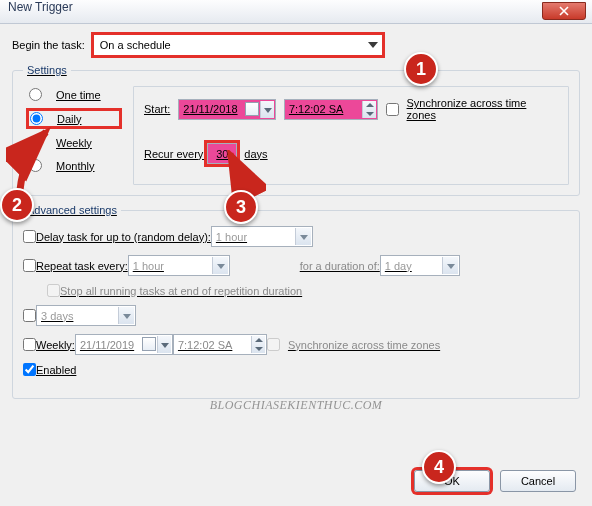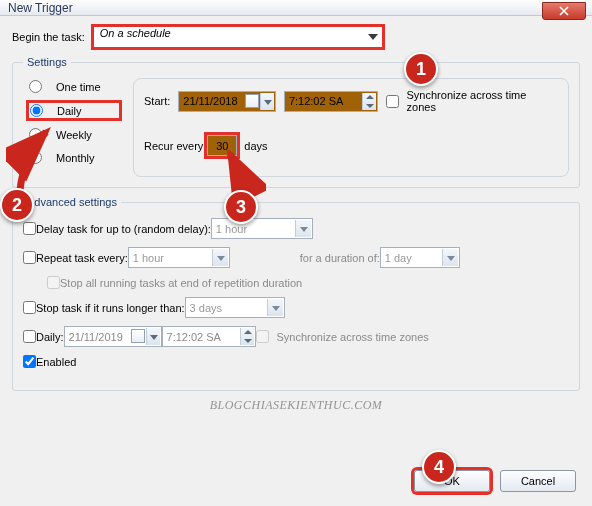--- a/index.html
+++ b/index.html
@@ -1,41 +1,41 @@
 <!DOCTYPE html>
 <html><head>
 <meta charset="utf-8">
 <style>
 * { box-sizing: border-box; margin: 0; padding: 0; font-family: "Segoe UI", Tahoma, sans-serif; font-size: 11px; }
 body { width: 592px; height: 506px; background: #f0f0f0; position: relative; overflow: hidden; }
 
-.titlebar { height: 16px; background: linear-gradient(#fdfdfe, #e6eaf0); border-bottom: 1px solid #c0c8d4; display: flex; align-items: flex-end; padding: 0 8px; position: relative; }
+.titlebar { height: 24px; background: linear-gradient(#fdfdfe, #e6eaf0); border-bottom: 1px solid #c0c8d4; display: flex; align-items: flex-start; padding: 0 8px; position: relative; }
 .titlebar .title { color: #2a3a58; font-size: 12px; }
 .titlebar .close { position: absolute; right: 6px; top: 2px; width: 44px; height: 18px; background: linear-gradient(#e47a6e, #c83a2a); border: 1px solid #8a2a1e; border-radius: 0 0 3px 3px; display: flex; align-items: center; justify-content: center; }
 .titlebar .close svg { width: 10px; height: 10px; }
 
 .body { padding: 10px 12px 12px 12px; }
 
 .row { display: flex; align-items: center; gap: 8px; }
 .label { color: #000; }
 
-.select-wrap { position: relative; width: 290px; height: 22px; border: 1px solid #7a8a9a; background: #fff; display: flex; align-items: flex-start; padding: 0 6px; font-style: italic; }
+.select-wrap { position: relative; width: 290px; height: 22px; border: 1px solid #7a8a9a; background: #fff; display: flex; align-items: center; padding: 0 6px; }
 .select-wrap .arrow { position: absolute; right: 4px; top: 50%; transform: translateY(-50%); width: 0; height: 0; border-left: 5px solid transparent; border-right: 5px solid transparent; border-top: 6px solid #3a3a3a; }
 
-fieldset { border: 1px solid #cfd6de; border-radius: 3px; margin-top: 8px; padding: 10px 10px 10px 10px; }
+fieldset { border: 1px solid #cfd6de; border-radius: 3px; margin-top: 8px; padding: 10px 10px 10px 10px; text-decoration: underline; }
 legend { padding: 0 4px; color: #1a3a6a; font-size: 11px; }
 
 .settings-body { display: flex; gap: 14px; }
 .sched-col { display: flex; flex-direction: column; gap: 10px; padding-top: 2px; padding-left: 6px; width: 96px; }
 .radio-row { display: flex; align-items: center; gap: 14px; }
 input[type=radio], input[type=checkbox] { width: 13px; height: 13px; }
 
-.panel { flex: 1; border: 1px solid #cfd6de; border-radius: 8px; padding: 10px 10px 20px 10px; display: flex; flex-direction: column; gap: 22px; }
-
-.date-input, .time-input, .num-input, .combo { height: 21px; border: 1px solid #a6b0bc; background: #a16207; display: flex; align-items: center; padding: 0 4px; position: relative; }
+.panel { flex: 1; border: 1px solid #cfd6de; border-radius: 1px; padding: 10px 10px 20px 10px; display: flex; flex-direction: column; gap: 22px; }
+
+.date-input, .time-input, .num-input, .combo { height: 21px; border: 1px solid #a6b0bc; background: #ec4899; display: flex; align-items: center; padding: 0 4px; position: relative; }
 .date-input { width: 98px; }
 .time-input { width: 94px; }
 .num-input { width: 30px; justify-content: center; }
 .date-input .cal { position: absolute; right: 16px; top: 2px; width: 14px; height: 14px; border: 1px solid #94a0b0; background: linear-gradient(#fff,#e8eef6); }
 .date-input .dd, .time-input .spin { position: absolute; right: 1px; top: 1px; bottom: 1px; width: 14px; background: linear-gradient(#f4f7fb,#dbe4ef); border-left: 1px solid #c4ccd8; }
 .time-input .spin::before, .time-input .spin::after { content: ""; position: absolute; left: 3px; width: 0; height: 0; border-left: 4px solid transparent; border-right: 4px solid transparent; }
 .time-input .spin::before { top: 2px; border-bottom: 4px solid #5a6a7a; }
 .time-input .spin::after { bottom: 2px; border-top: 4px solid #5a6a7a; }
 .date-input .dd::after { content: ""; position: absolute; left: 3px; top: 7px; width: 0; height: 0; border-left: 4px solid transparent; border-right: 4px solid transparent; border-top: 5px solid #5a6a7a; }
 
@@ -156,30 +156,29 @@
           </div>
       </div>
 
       <div class="adv-row indent">
         <input type="checkbox" disabled="" style="">
         <span class="muted">Stop all running tasks at end of repetition duration</span>
       </div>
 
       <div class="adv-row">
         <input type="checkbox" style="">
-        <span>Stop task if it runs longer than:</span>
         <div class="combo disabled" style="width:100px;">
             <span>3 days</span>
             <span class="dd"></span>
           </div>
       </div>
 
       <div class="adv-row">
         <input type="checkbox" style="">
-        <span>Daily:</span>
+        <span>Weekly:</span>
         <div class="date-input disabled">
             <span class="muted">21/11/2019</span>
             <span class="cal"></span>
             <span class="dd"></span>
           </div>
         <div class="time-input disabled">
             <span class="muted">7:12:02 SA</span>
             <span class="spin"></span>
           </div>
         <label class="row muted">

